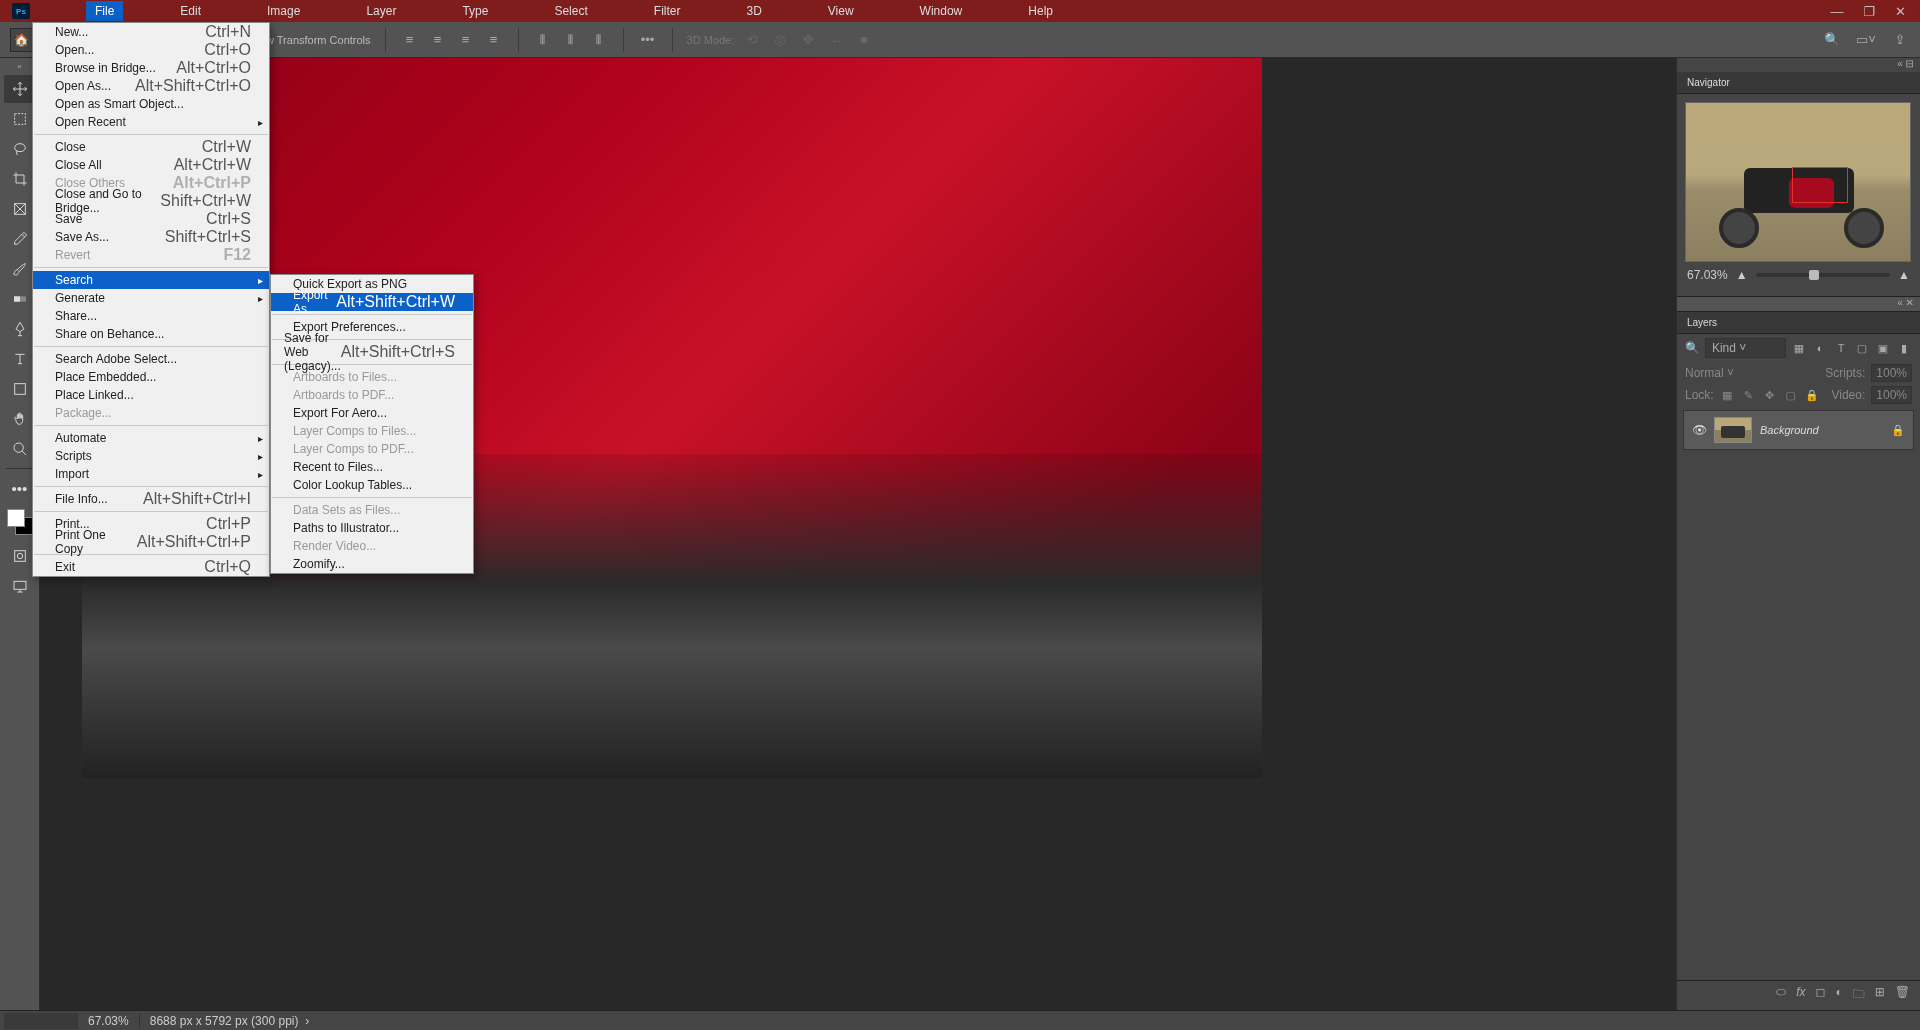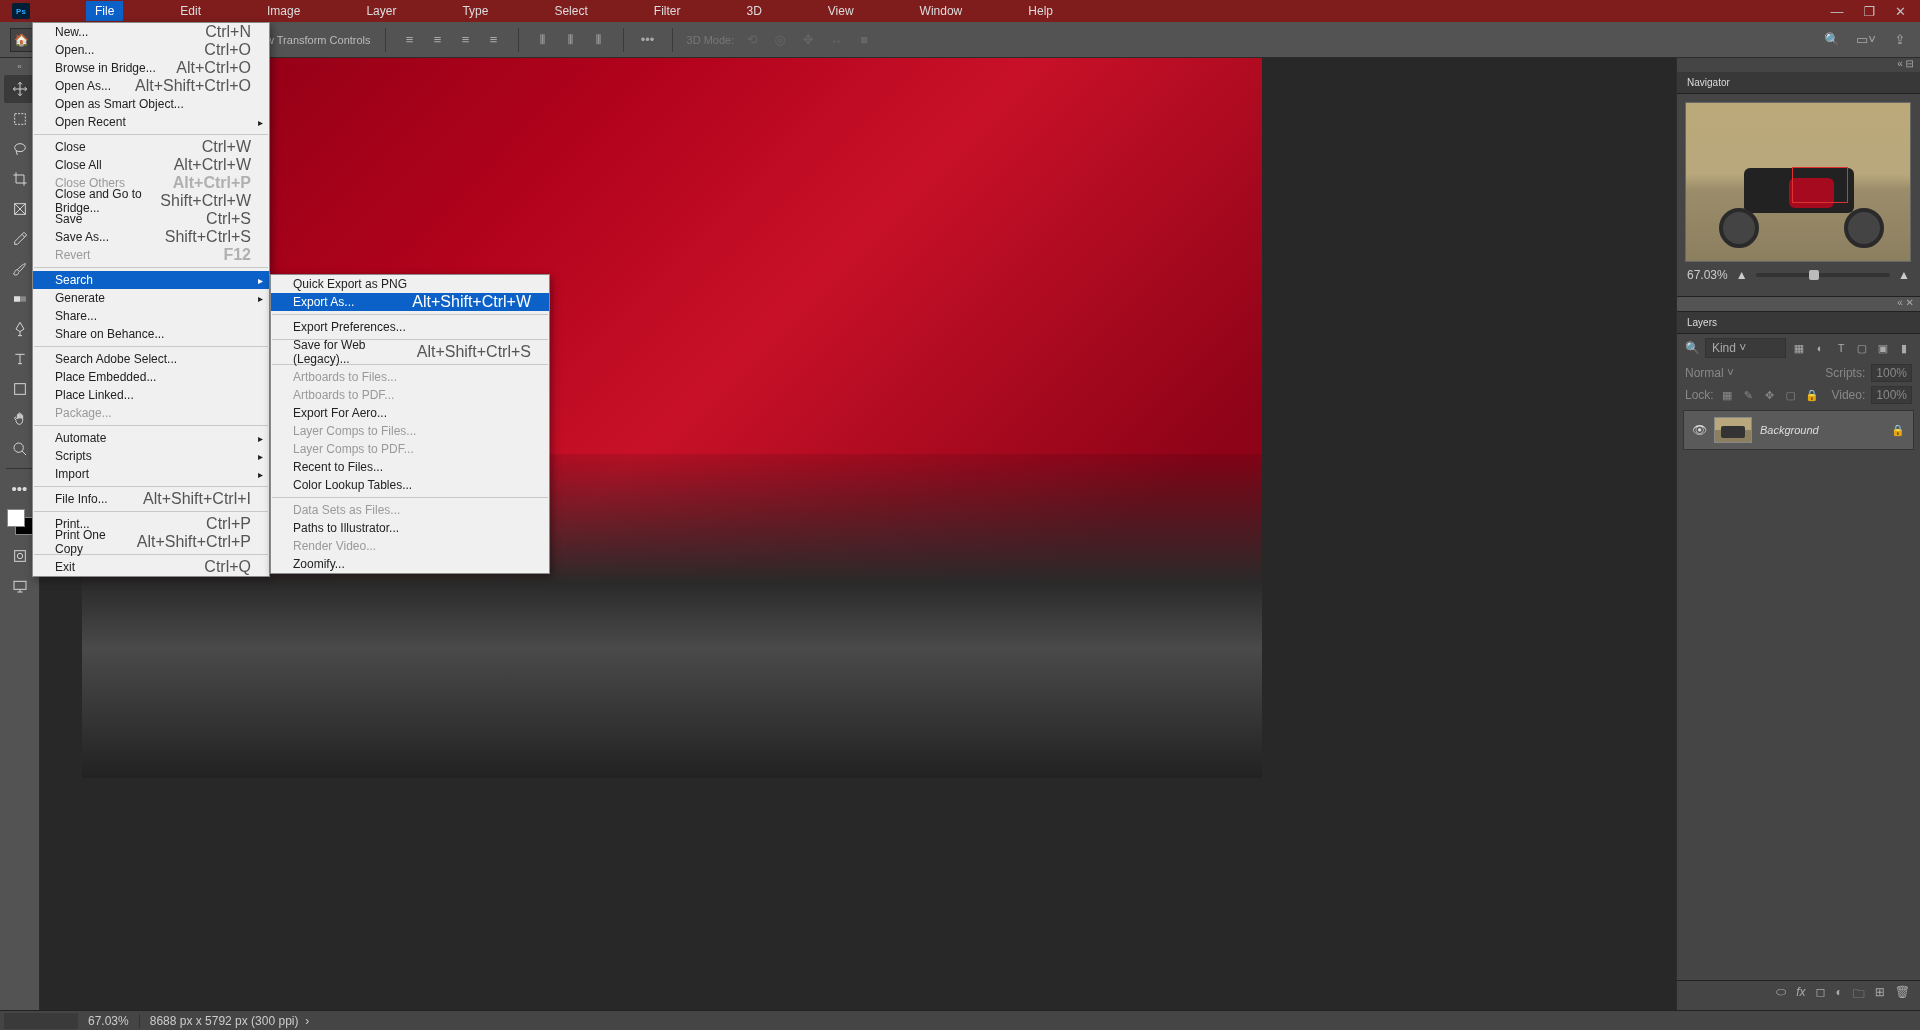--- a/index.html
+++ b/index.html
@@ -67,21 +67,21 @@
 .layers-footer { display: flex; gap: 10px; padding: 4px 10px; border-top: 1px solid #222; color: #aaa; font-size: 12px; justify-content: flex-end;}
 
 .statusbar { height: 20px; background: #454545; border-top: 1px solid #222; display: flex; align-items: center; color: #ccc; font-size: 11px; }
 .statusbar .tab { width: 74px; background: #3a3a3a; margin-left: 4px; height: 16px; display: flex; align-items: center; padding: 0 4px; }
 .statusbar .z { padding: 0 10px; }
 .statusbar .info { padding: 0 10px; border-left: 1px solid #333; }
 
 
 .dropdown { position: absolute; background: #f0f0f0; border: 1px solid #8a8a8a; box-shadow: 2px 3px 8px rgba(0,0,0,0.4); font-size: 12px; color: #222; }
 .dd-file { left: 32px; top: 22px; width: 238px; }
-.dd-export { left: 270px; top: 274px; width: 280px; }
+.dd-export { left: 270px; top: 274px; width: 204px; }
 .dd-item { display: flex; align-items: center; padding: 2px 18px 2px 22px; height: 18px; position: relative; justify-content: flex-end; }
 .dd-item .label { flex: 1; }
 .dd-item .sc { color: #555; font-size: 16px; }
 .dd-item.disabled { color: #9a9a9a; }
 .dd-item.disabled .sc { color: #b0b0b0; font-weight: bold; }
 .dd-item.hl { background: #0b61c7; color: #fff; }
 .dd-item.hl .sc { color: #fff; }
 .dd-item.sub::after { content: "▸"; position: absolute; right: 6px; font-size: 10px; }
 .dd-sep { height: 1px; background: #c8c8c8; margin: 3px 1px; }
 </style>

